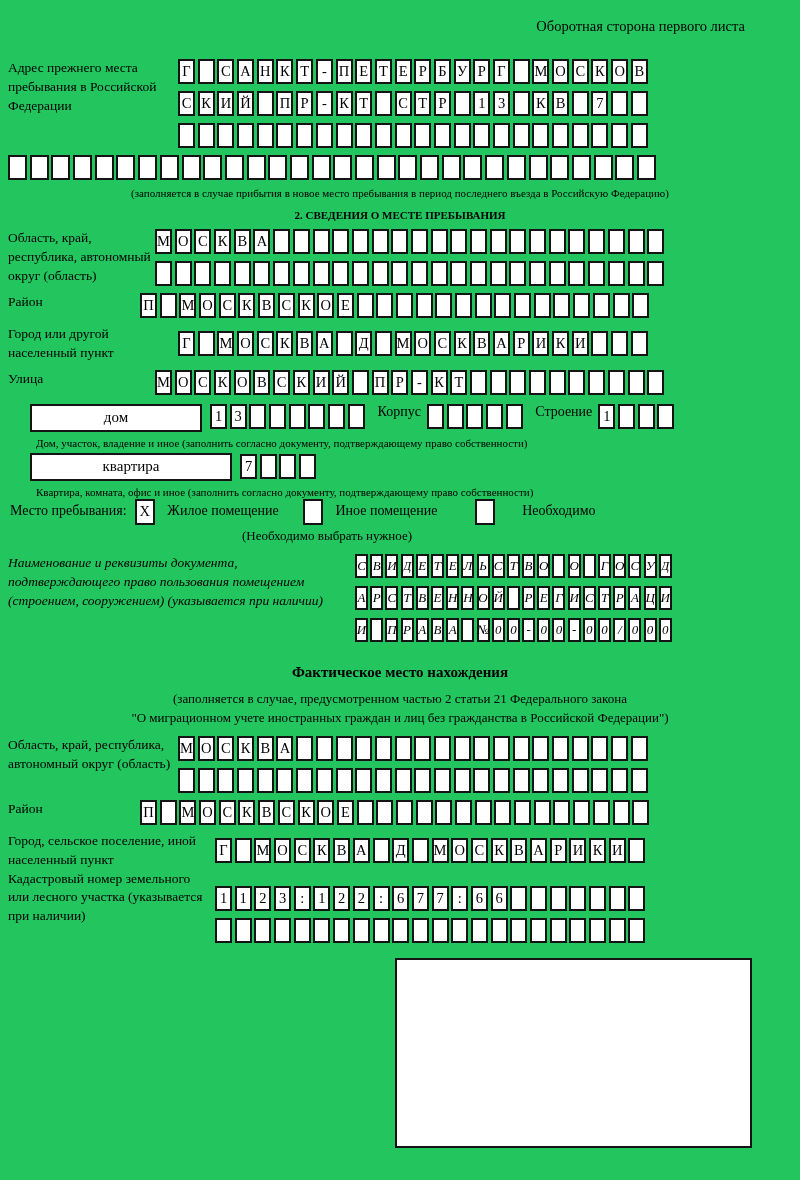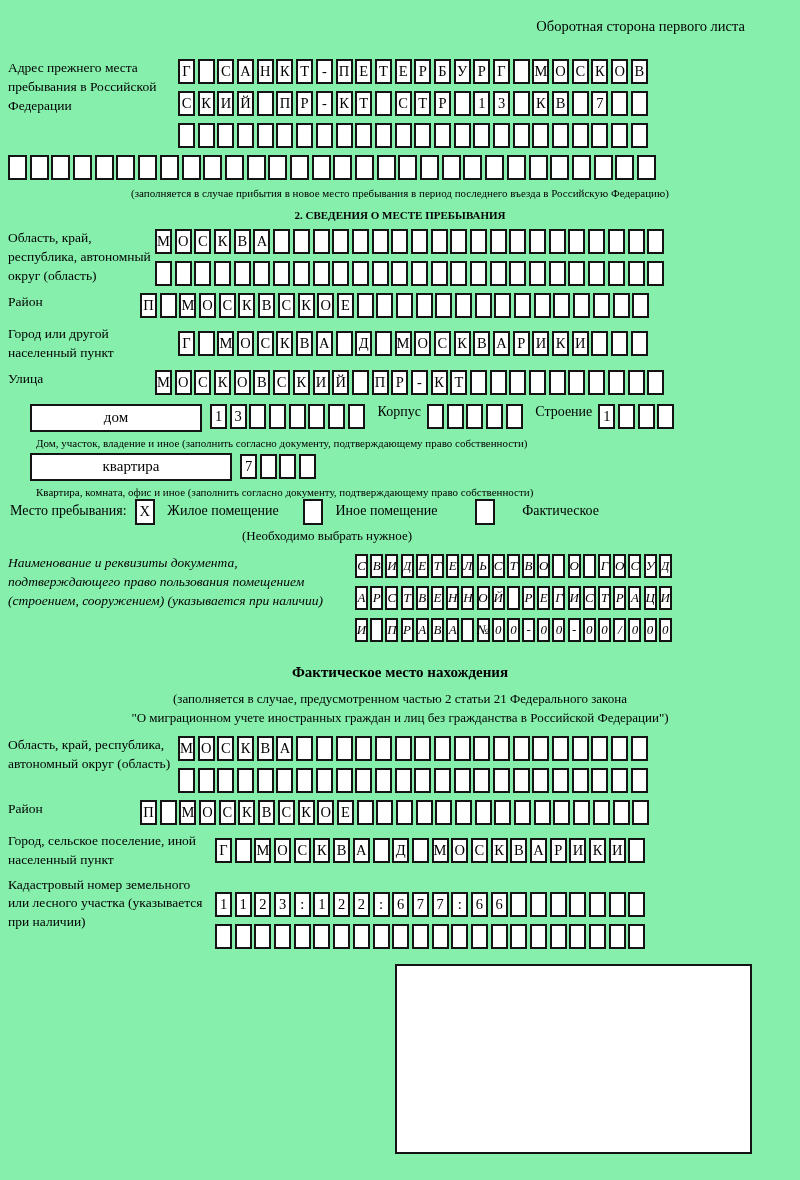--- a/index.html
+++ b/index.html
@@ -1,18 +1,18 @@
 <!DOCTYPE html>
 <html><head>
 <meta charset="utf-8">
 <style>
   * { box-sizing: border-box; }
   html,body { margin:0; padding:0; background:#ffffff; }
   .page {
-    position:relative; width:800px; height:1180px; background:#86efac;
+    position:relative; width:800px; height:1180px; background:#22c55e;
     font-family:"Liberation Serif", serif; color:#000; overflow:hidden;
   }
   .hdr-note { padding:18px 55px 0 0; text-align:right; font-size:14.5px; }
 
   .group { display:flex; padding-left:8px; }
   .lbl { font-size:13.5px; line-height:1.4; flex-shrink:0; }
   .w165 { width:170px; }
   .w144 { width:147px; padding-right:4px; }
   .w132 { width:132px; }
   .w200 { width:207px; padding-right:4px; }
@@ -390,21 +390,21 @@
         <span class="cell">X</span>
       </div>
     <span>Жилое помещение</span>
     <div class="boxrow" style="margin-left:24px;">
         <span class="cell"></span>
       </div>
     <span>Иное помещение</span>
     <div class="boxrow" style="margin-left:38px; margin-right:24px;">
         <span class="cell"></span>
       </div>
-    <span>Фактическое</span>
+    <span>Необходимо</span>
   </div>
   <div class="stay-note">(Необходимо выбрать нужное)</div>
 
   <div class="group" style="margin-top:10px;font-style:italic;">
     <div class="lbl w330">Наименование и реквизиты документа, подтверждающего право пользования помещением (строением, сооружением) (указывается при наличии)</div>
     <div class="rows">
       <div class="boxrow small">
           <span class="cell">С</span>
           <span class="cell">В</span>
           <span class="cell">И</span>
@@ -591,21 +591,21 @@
         <span class="cell">В</span>
         <span class="cell">А</span>
         <span class="cell">Р</span>
         <span class="cell">И</span>
         <span class="cell">К</span>
         <span class="cell">И</span>
         <span class="cell"></span>
       </div>
   </div>
 
-  <div class="group" style="margin-top:6px;">
+  <div class="group" style="">
     <div class="lbl w200">Кадастровый номер земельного или лесного участка (указывается при наличии)</div>
     <div class="rows cad-rows">
       <div class="boxrow">
           <span class="cell">1</span>
           <span class="cell">1</span>
           <span class="cell">2</span>
           <span class="cell">3</span>
           <span class="cell">:</span>
           <span class="cell">1</span>
           <span class="cell">2</span>

